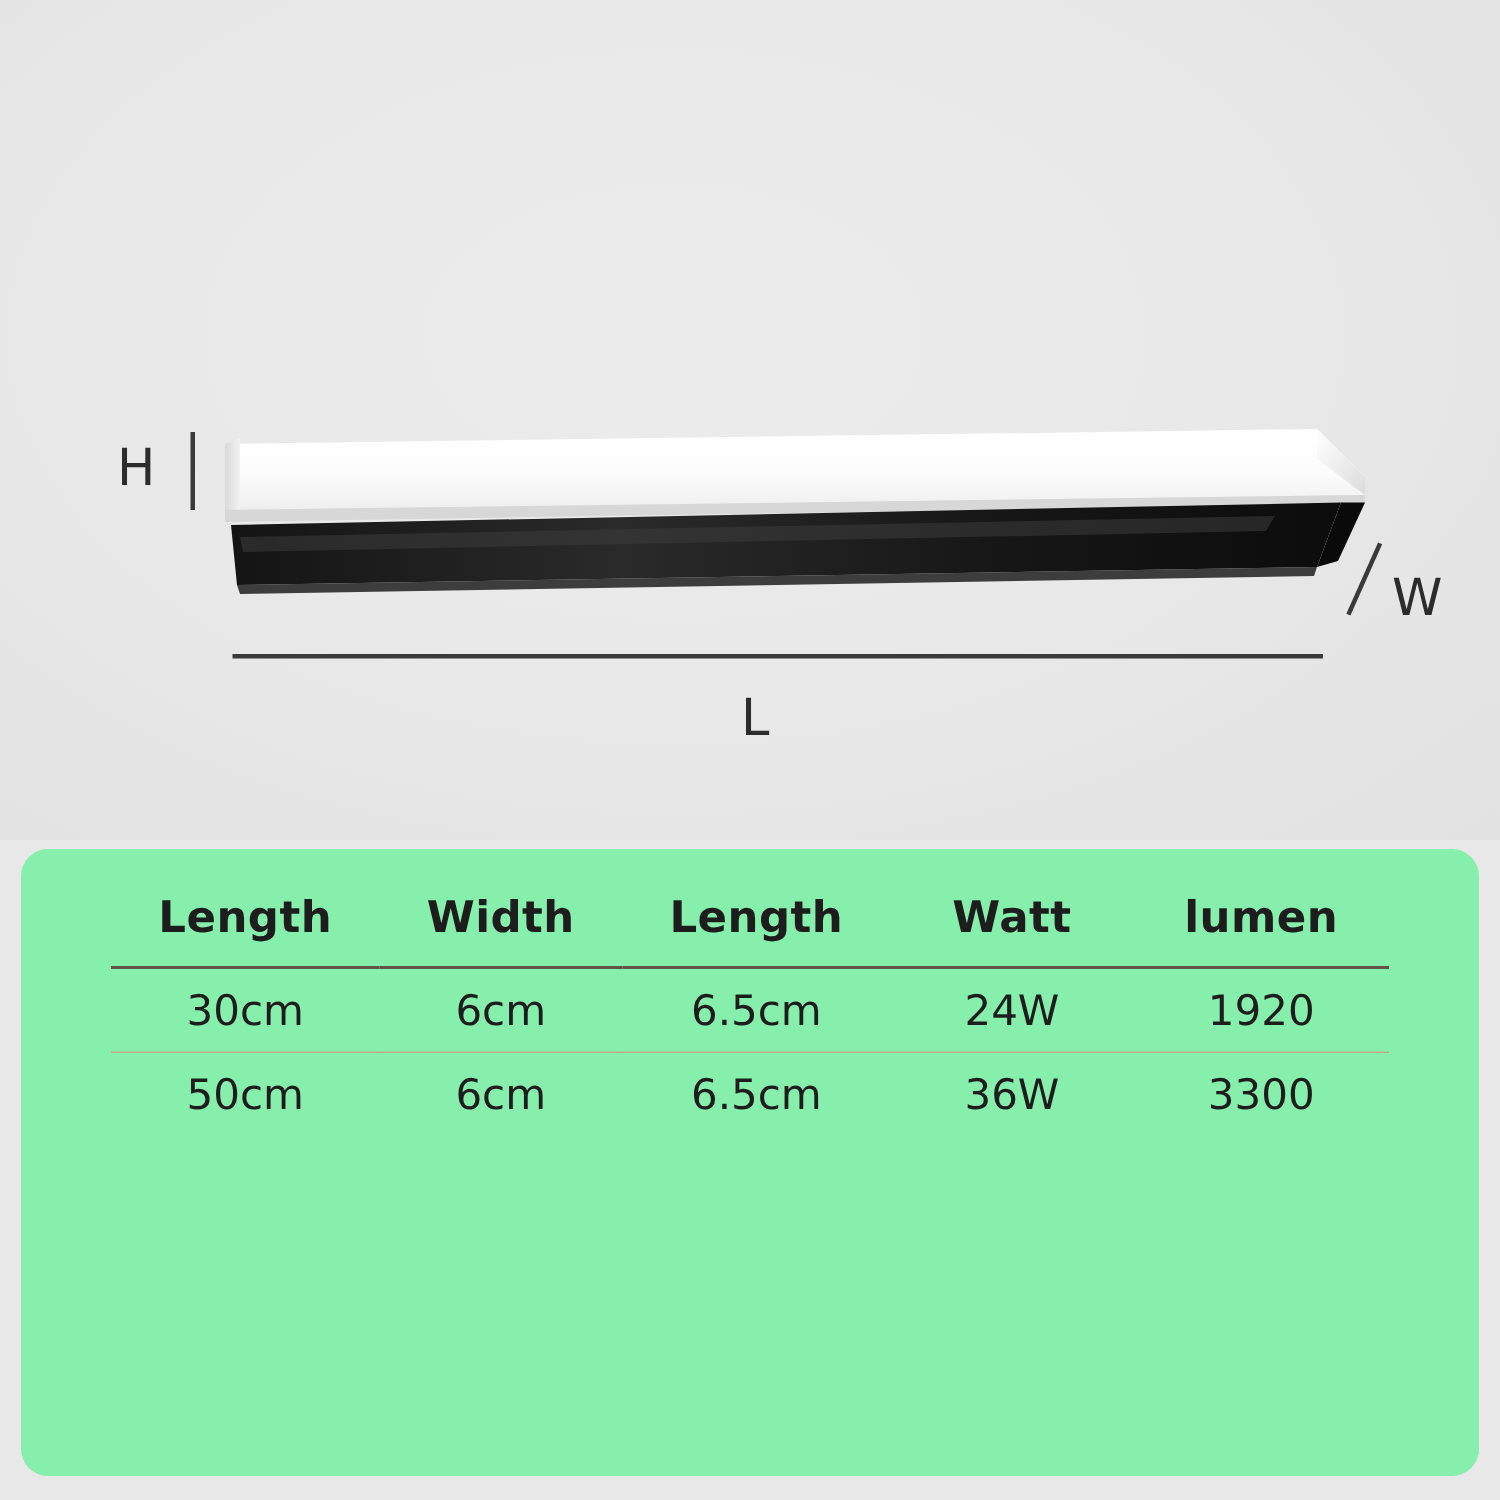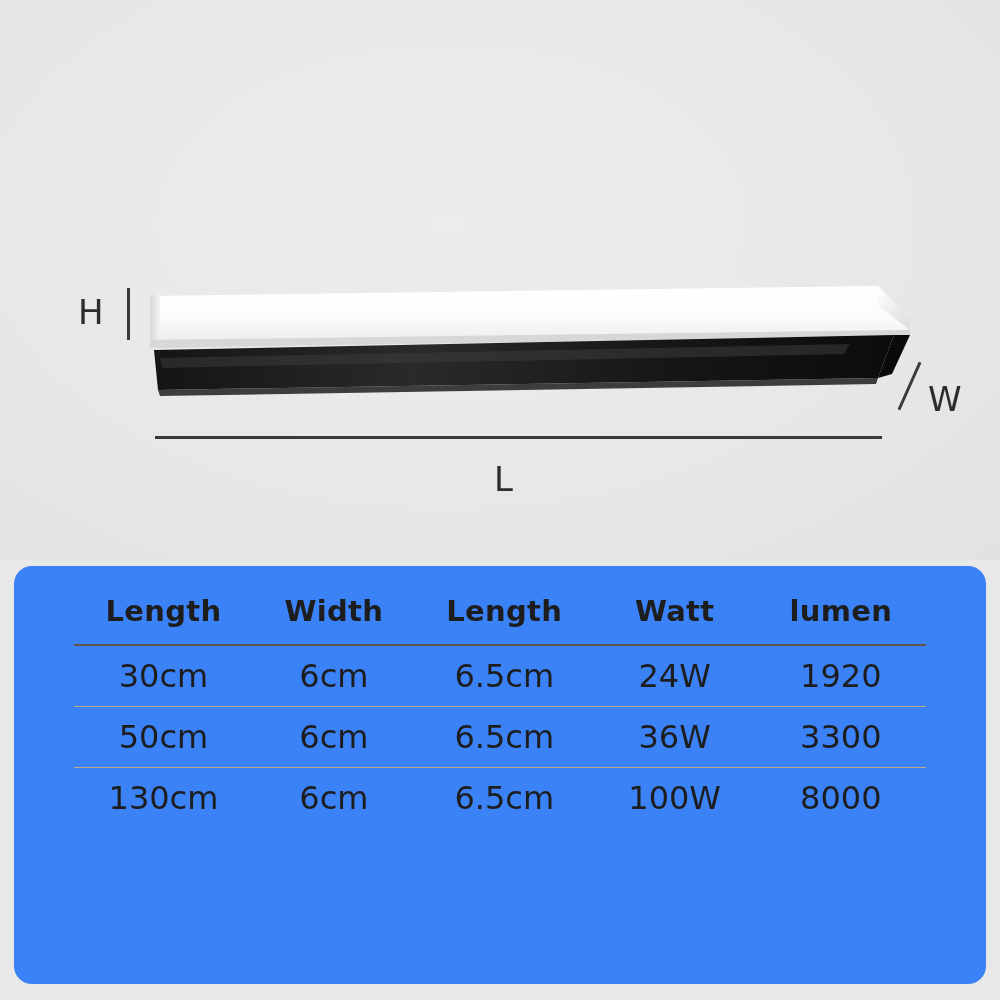--- a/index.html
+++ b/index.html
@@ -92,21 +92,21 @@
     line-height: 1;
   }
 
   
   #spec-panel {
     position: absolute;
     left: 14px;
     top: 566px;
     width: 972px;
     height: 418px;
-    background: #3b82f6;
+    background: #86efac;
     border-radius: 18px;
     box-sizing: border-box;
     padding: 22px 60px 10px 60px;
   }
   table.spec {
     width: 100%;
     border-collapse: collapse;
     table-layout: fixed;
   }
   table.spec th {
@@ -114,21 +114,21 @@
     font-weight: bold;
     color: #1d1d1d;
     text-align: center;
     padding: 6px 0 16px 0;
     letter-spacing: .3px;
   }
   table.spec thead tr {
     border-bottom: 2px solid #5f5645;
   }
   table.spec td {
-    font-size: 32px;
+    font-size: 28px;
     color: #1d1d1d;
     text-align: center;
     padding: 11px 0 11px 0;
     border-bottom: 1px solid #b4a party;
   }
   table.spec tbody tr {
     border-bottom: 1px solid #bdab86;
   }
   table.spec tbody tr:last-child {
     border-bottom: none;
@@ -228,22 +228,15 @@
         <td>24W</td>
         <td>1920</td>
       </tr>
       <tr>
         <td>50cm</td>
         <td>6cm</td>
         <td>6.5cm</td>
         <td>36W</td>
         <td>3300</td>
       </tr>
-      <tr>
-        <td>130cm</td>
-        <td>6cm</td>
-        <td>6.5cm</td>
-        <td>100W</td>
-        <td>8000</td>
-      </tr>
     </tbody>
   </table>
 </div>
 
 </body></html>

